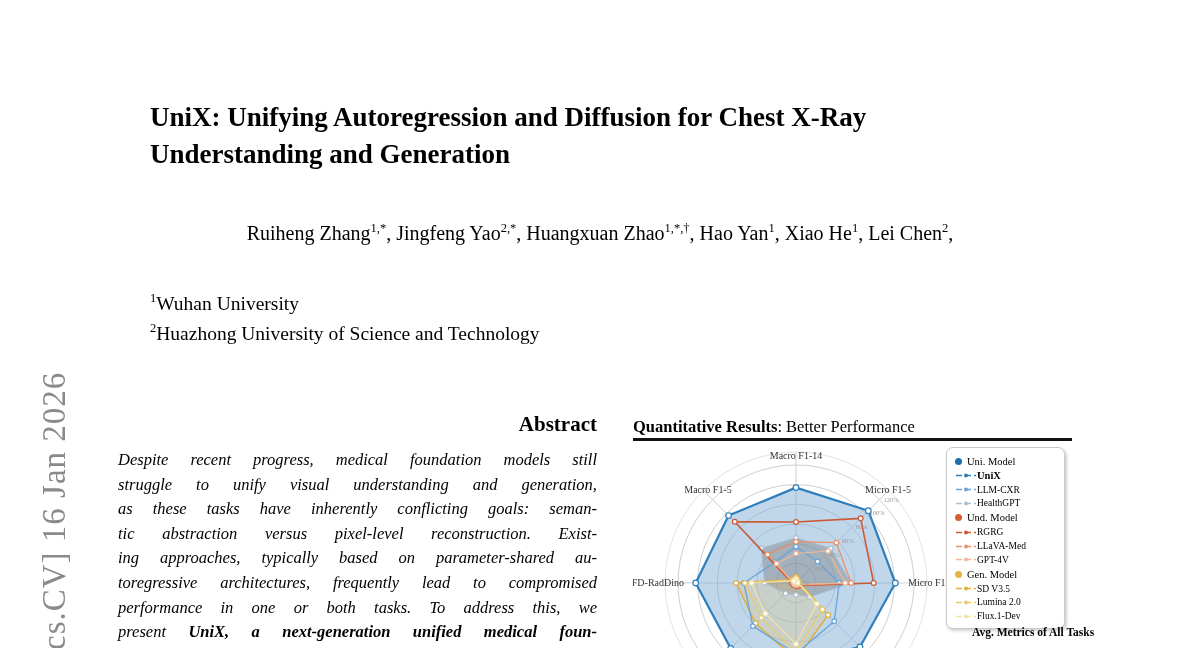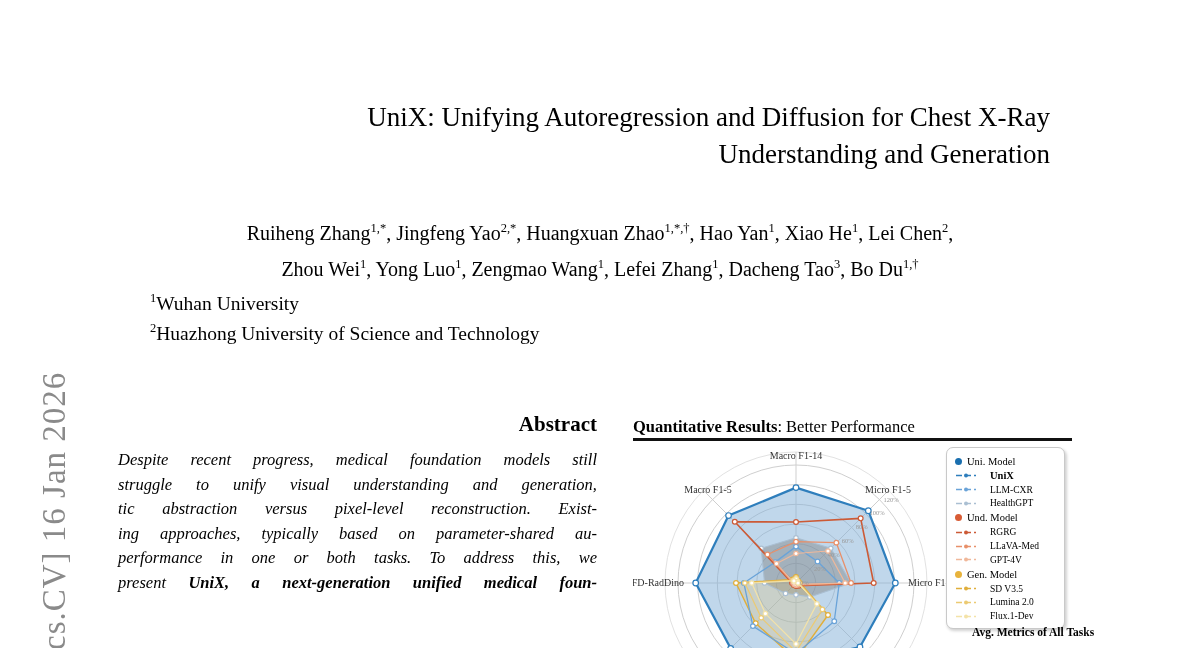--- a/index.html
+++ b/index.html
@@ -2,22 +2,22 @@
 <html><head>
 <meta charset="utf-8">
 <style>
   html,body{margin:0;padding:0;background:#fff;}
   .page{position:relative;width:1200px;height:648px;background:#ffffff;overflow:hidden;
         font-family:"Liberation Serif",serif;color:#000;}
 
   .arxiv-stamp{position:absolute;left:36px;top:650px;transform:rotate(-90deg);
     transform-origin:0 0;font-size:33px;color:#8a8a8a;white-space:nowrap;letter-spacing:1px;}
 
-  .title{position:absolute;top:99px;left:150px;width:900px;text-align:right;
-    font-weight:normal;font-size:27px;line-height:37px;}
+  .title{position:absolute;top:99px;left:150px;width:900px;text-align:left;
+    font-weight:bold;font-size:27px;line-height:37px;}
 
   .authors{position:absolute;top:213px;left:100px;width:1000px;text-align:center;
     font-size:20px;line-height:31px;}
   .authors sup{font-size:12.5px;}
 
   .affils{position:absolute;top:286px;left:150px;width:900px;text-align:left;
     font-size:19.5px;line-height:24px;}
   .affils sup{font-size:12.5px;}
 
   .abstract-heading{position:absolute;top:412px;left:118px;width:479px;text-align:right;
@@ -34,55 +34,56 @@
 
   .radar-wrap{position:absolute;top:446px;left:633px;width:440px;height:202px;}
   svg.radar{display:block;width:440px;height:202px;}
 
   .legend{position:absolute;left:946px;top:447px;width:104px;background:#fff;
     border:1px solid #c9c9c9;border-radius:7px;padding:6px 5px 5px 8px;
     box-shadow:1.5px 2px 3px rgba(0,0,0,0.18);}
   .legend-group-header{display:flex;align-items:center;gap:5px;font-weight:normal;
     font-size:10.5px;height:15px;}
   .legend-dot{width:7px;height:7px;border-radius:50%;flex:0 0 auto;}
-  .legend-item{display:flex;align-items:center;gap:14px;font-size:9.5px;height:13.8px;padding-left:1px;}
+  .legend-item{display:flex;align-items:center;gap:1px;font-size:9.5px;height:13.8px;padding-left:1px;}
   .legend-item.bold{font-weight:bold;font-size:10.5px;}
   .legend-item svg{flex:0 0 auto;}
 
   .avg-label{position:absolute;left:972px;top:626px;font-weight:bold;font-size:11.5px;}
 </style>
 </head>
 <body>
 
 <div class="page">
 
   <div class="arxiv-stamp">cs.CV] 16 Jan 2026</div>
 
   <div class="title">
     <div>UniX: Unifying Autoregression and Diffusion for Chest X-Ray</div>
     <div>Understanding and Generation</div>
   </div>
 
   <div class="authors" id="authors">
       <div><span>Ruiheng Zhang</span><sup>1,*</sup>, <span>Jingfeng Yao</span><sup>2,*</sup>, <span>Huangxuan Zhao</span><sup>1,*,†</sup>, <span>Hao Yan</span><sup>1</sup>, <span>Xiao He</span><sup>1</sup>, <span>Lei Chen</span><sup>2</sup>,</div>
-      <div><span>Zhou Wei</span><sup>1</sup>, <span>Yong Luo</span><sup>1</sup>, <span>Zengmao Wang</span><sup>1</sup>, <span>Lefei Zhang</span><sup>1</sup>, <span>Dacheng Tao</span><sup>3</sup>, <span>Bo Du</span><sup>1,†</sup></div>
     </div>
 
   <div class="affils" id="affils">
       <div><sup>1</sup>Wuhan University</div>
       <div><sup>2</sup>Huazhong University of Science and Technology</div>
     </div>
 
   <div class="abstract-heading">Abstract</div>
 
   <div class="abstract" id="abstract">
       <div class="abs-line"><span>Despite recent progress, medical foundation models still</span></div>
       <div class="abs-line"><span>struggle to unify visual understanding and generation,</span></div>
+      <div class="abs-line"><span>as these tasks have inherently conflicting goals: seman-</span></div>
       <div class="abs-line"><span>tic abstraction versus pixel-level reconstruction. Exist-</span></div>
       <div class="abs-line"><span>ing approaches, typically based on parameter-shared au-</span></div>
+      <div class="abs-line"><span>toregressive architectures, frequently lead to compromised</span></div>
       <div class="abs-line"><span>performance in one or both tasks. To address this, we</span></div>
       <div class="abs-line"><span>present </span><span class="b">UniX, a next-generation unified medical foun-</span></div>
     </div>
 
   <div class="fig-header">
     <span class="bold">Quantitative Results</span><span>: Better Performance</span>
   </div>
   <div class="fig-rule"></div>
 
   <div class="radar-wrap">

